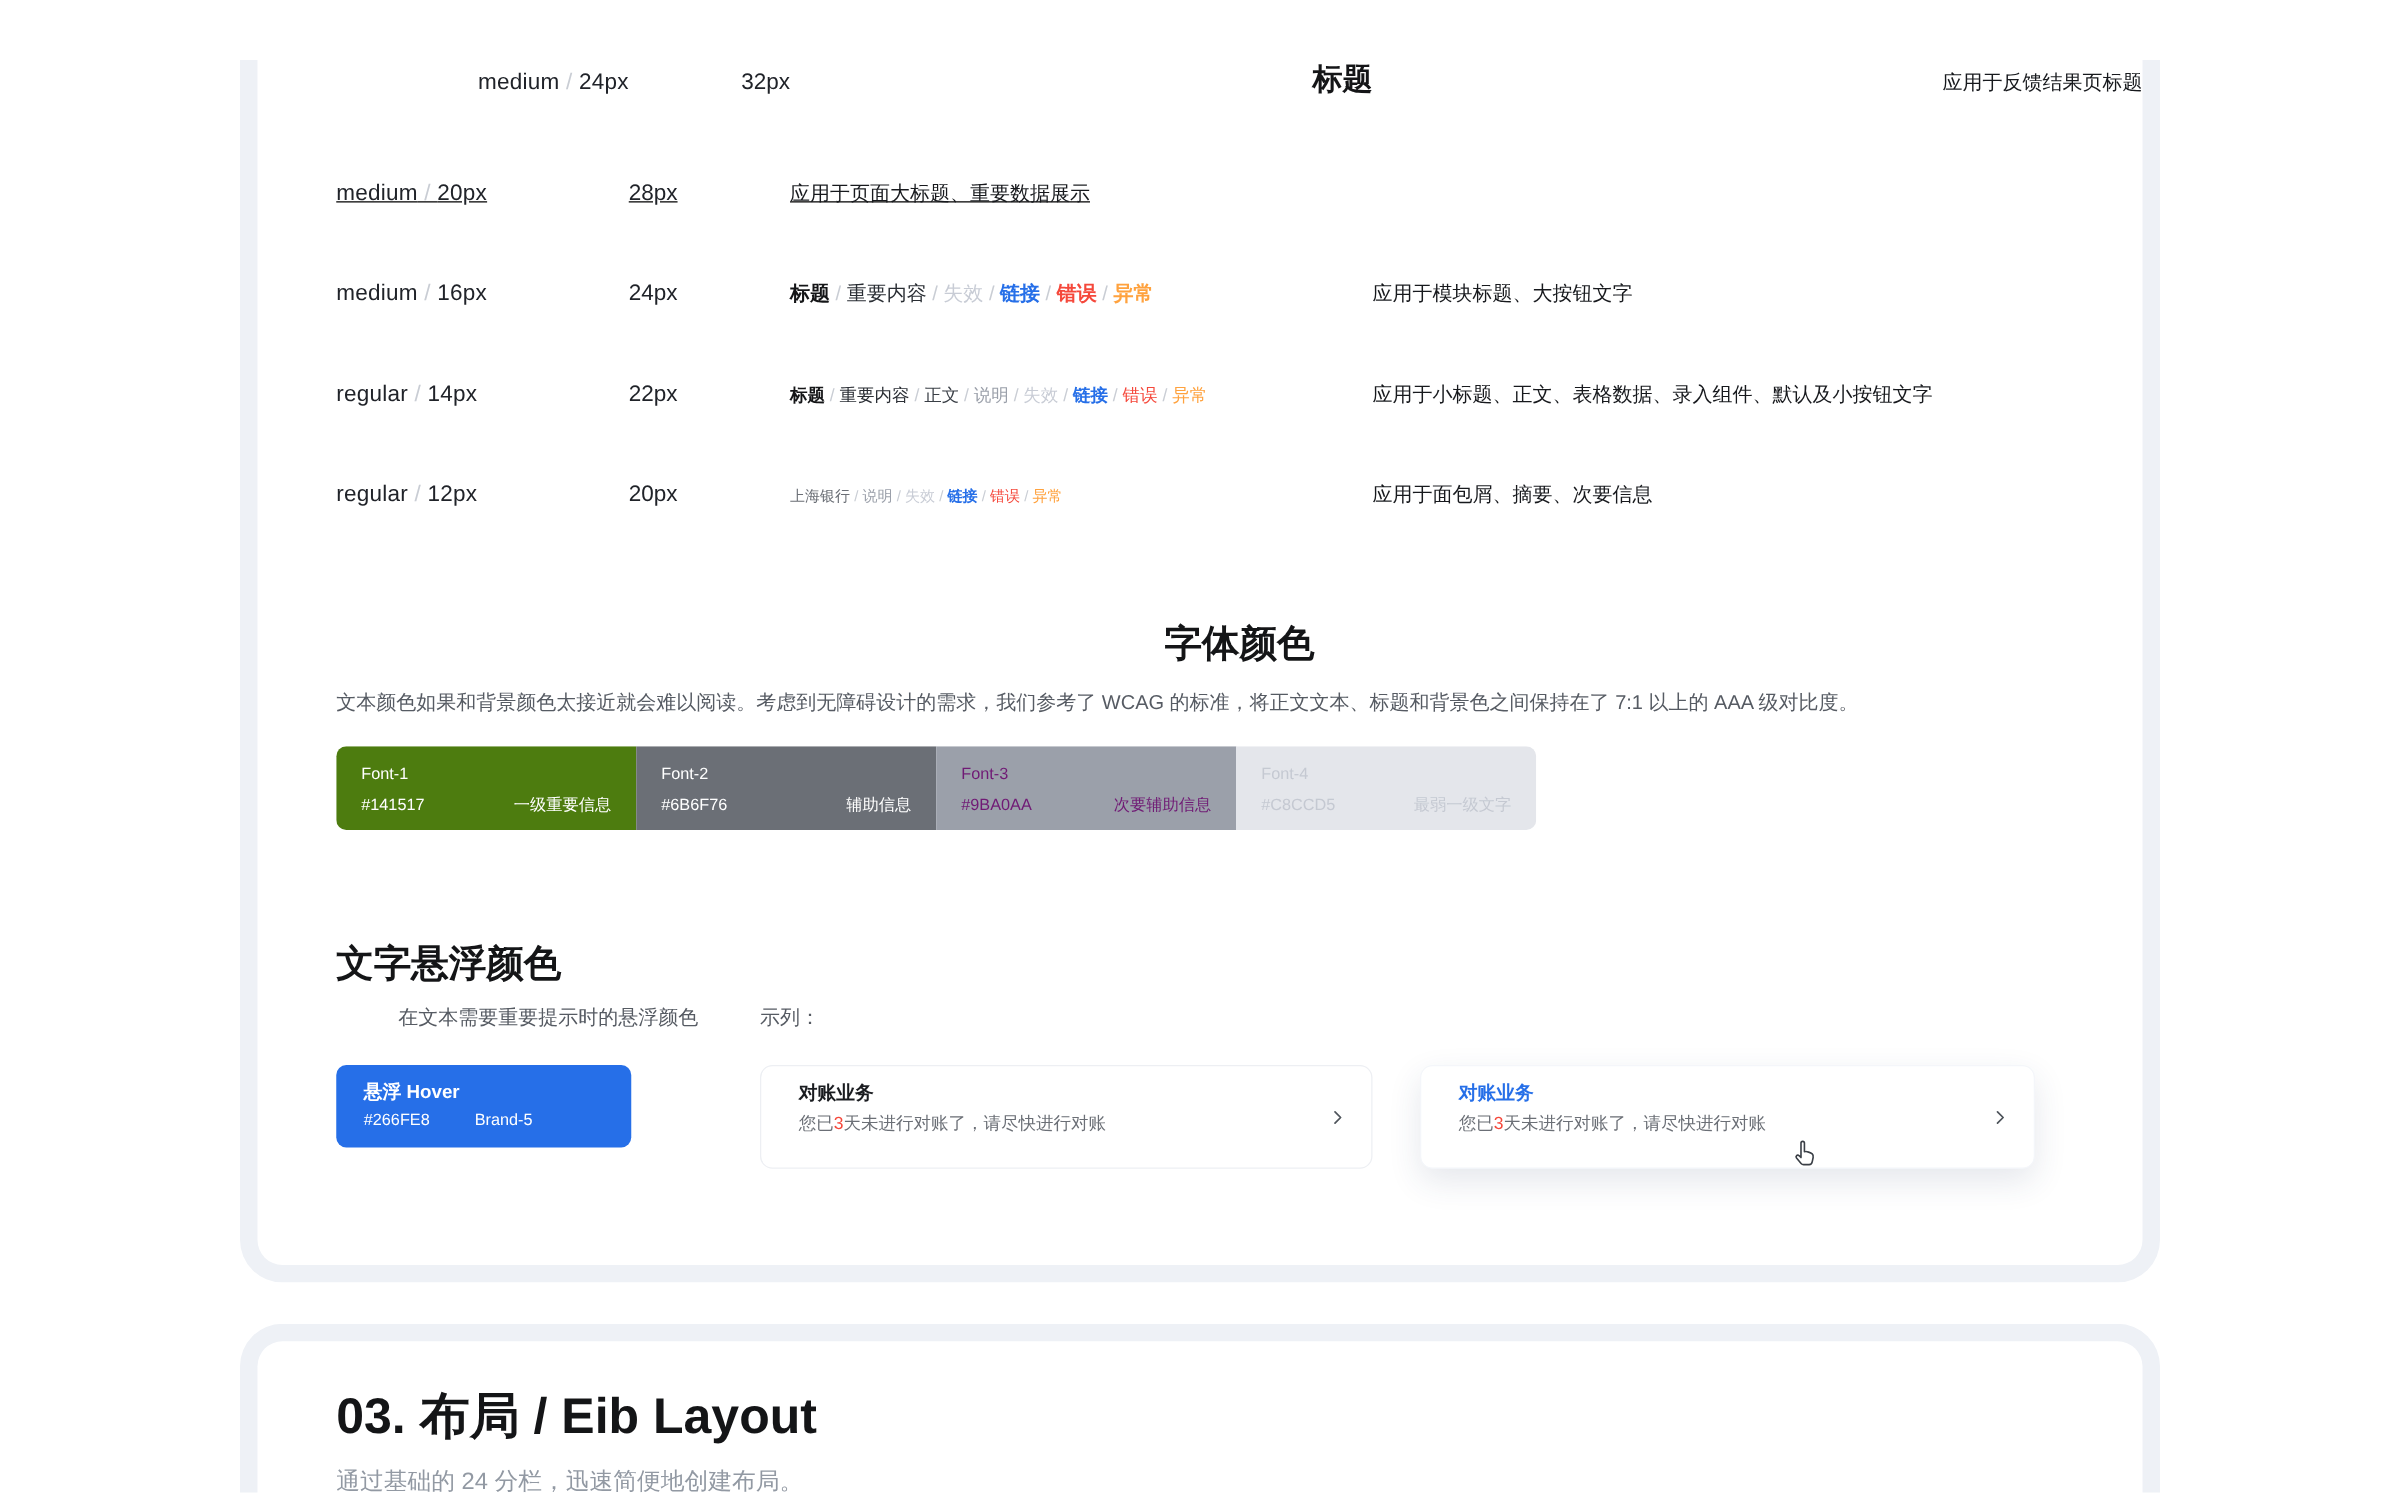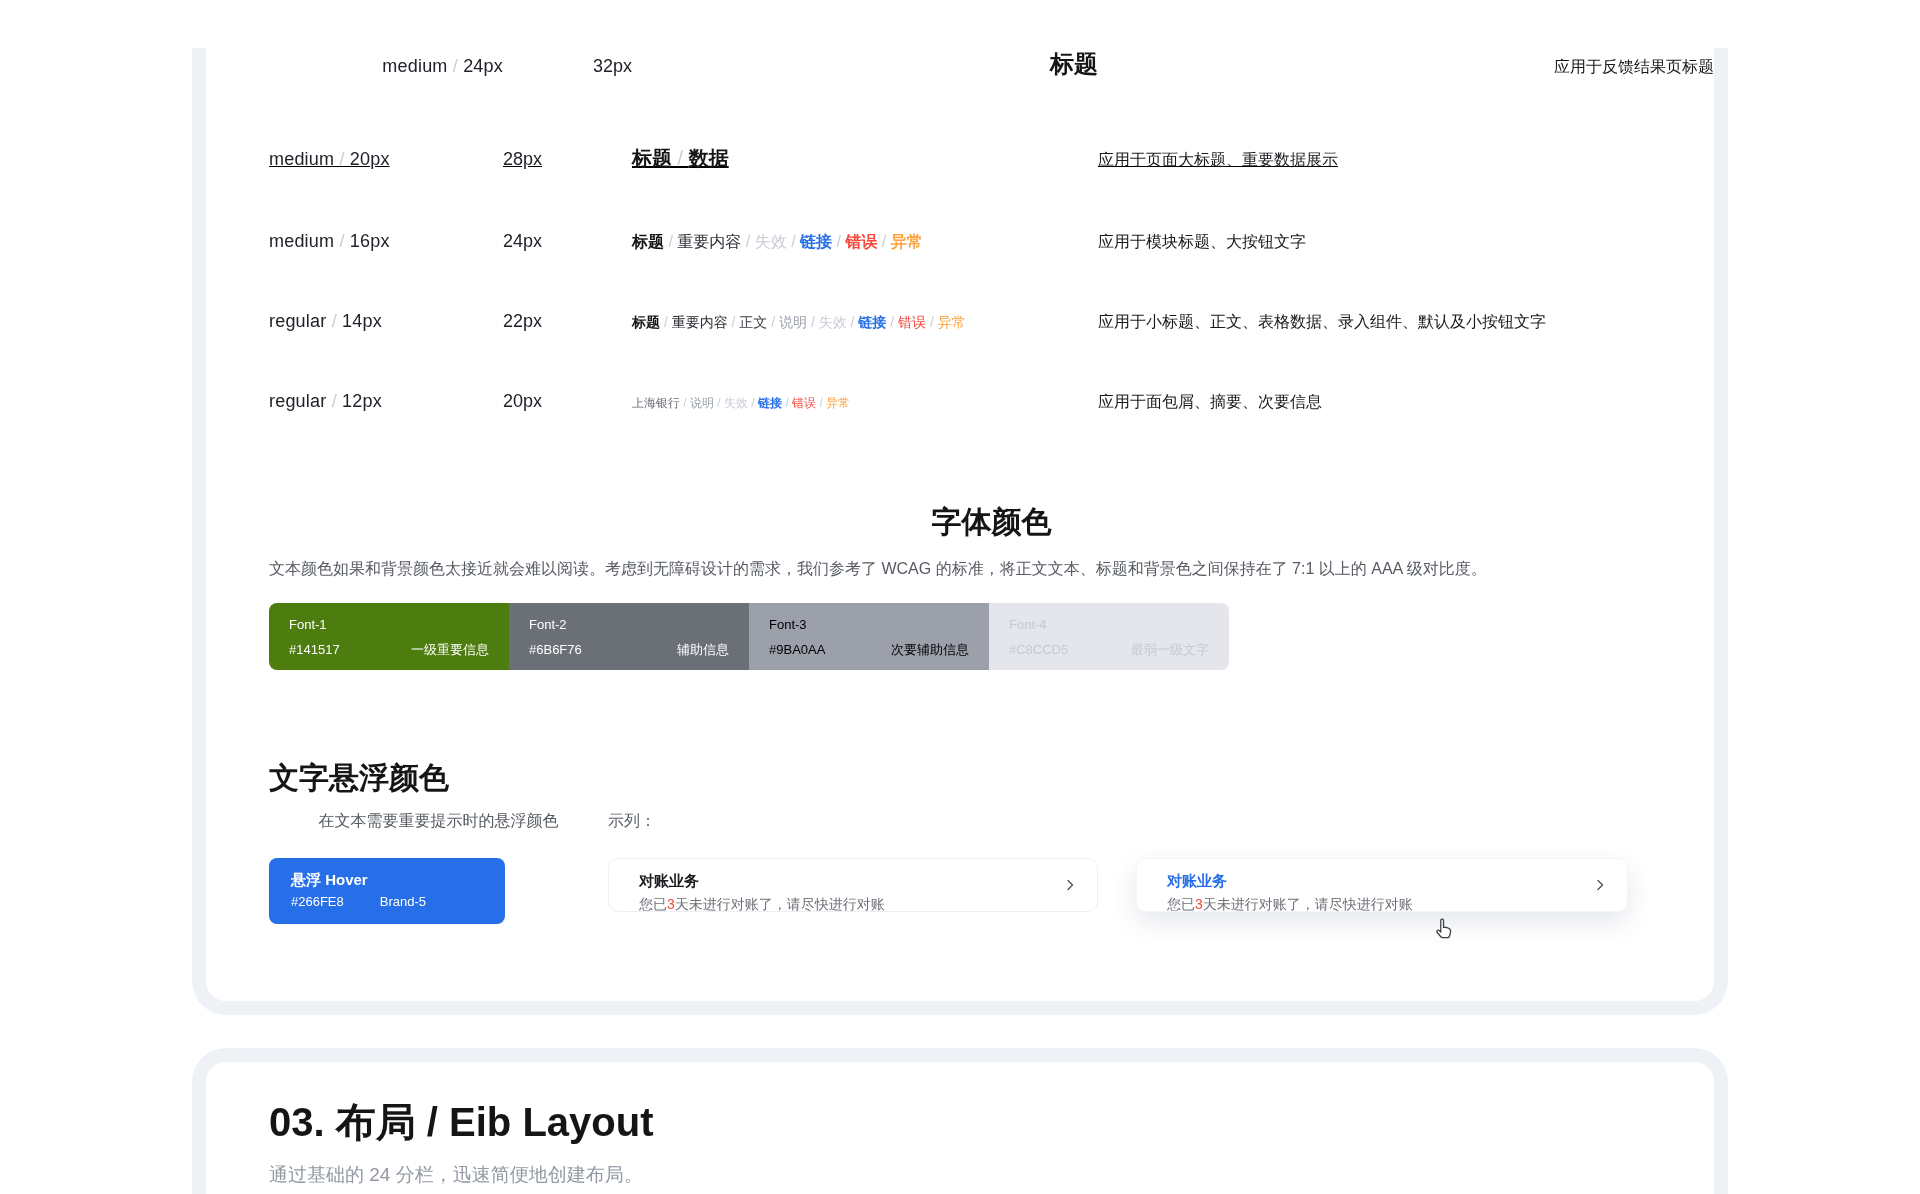--- a/index.html
+++ b/index.html
@@ -51,21 +51,21 @@
   .hover-desc-row { display:flex; margin-top:10px;text-align:center; }
   #hover-desc { width:339px; }
   #example-label { margin-left:0; }
   .hover-examples { display:flex; margin-top:25px; align-items:flex-start; }
 
   .hover-swatch { width:236px; height:66px; border-radius:8px; padding:11px 0 0 22px; }
   .hover-swatch .hs-title { font-size:15px; font-weight:700; line-height:21px; }
   .hover-swatch .hs-row { display:flex; margin-top:4px; font-size:13px; }
   .hover-swatch .hs-token { margin-left:36px; }
 
-  .demo-card { position:relative; height:54px; background:#fff; border-radius:10px;
+  .demo-card { position:relative; height:83px; background:#fff; border-radius:10px;
                padding:11px 0 0 30px; cursor:pointer; }
   .demo-card.default { width:490px; margin-left:103px; border:1px solid #EDEFF3; }
   .demo-card.hovered { width:492px; margin-left:38px; border:1px solid #F4F6FA;
                        box-shadow:0 10px 26px rgba(40,60,95,.12); }
   .dc-title { font-size:15px; font-weight:700; line-height:21px; color:#1A1C20; }
   .demo-card.hovered .dc-title { color:#266FE8; }
   .dc-desc { margin-top:3px; font-size:14px; color:#6B6F76; line-height:20px; }
   .chevron { position:absolute; right:20px; top:50%; transform:translateY(-50%);
              width:14px; height:14px; }
   .hand-cursor { position:absolute; left:296px; top:58px; width:22px; height:24px; }
@@ -83,21 +83,20 @@
     <div class="typo-row r1">
       <div class="col-spec"><span>medium</span><span class="sep"> / </span><span>24px</span></div>
       <div class="col-line">32px</div>
       <div class="specimen" style="font-size: 24px;"><span style="color: rgb(20, 21, 23); font-weight: 700;">标题</span></div>
       <div class="col-usage">应用于反馈结果页标题</div>
     </div>
 
     <div class="typo-row r2">
       <div class="col-spec"><span>medium</span><span class="sep"> / </span><span>20px</span></div>
       <div class="col-line">28px</div>
-      <div class="specimen" style="font-size: 20px;"><span style="color: rgb(20, 21, 23); font-weight: 700;">标题</span><span class="sep"> / </span><span style="color: rgb(20, 21, 23); font-weight: 700;">数据</span></div>
       <div class="col-usage">应用于页面大标题、重要数据展示</div>
     </div>
 
     <div class="typo-row r3">
       <div class="col-spec"><span>medium</span><span class="sep"> / </span><span>16px</span></div>
       <div class="col-line">24px</div>
       <div class="specimen" style="font-size: 16px;"><span style="color: rgb(20, 21, 23); font-weight: 700;">标题</span><span class="sep"> / </span><span style="color: rgb(42, 46, 52); font-weight: 400;">重要内容</span><span class="sep"> / </span><span style="color: rgb(200, 204, 213); font-weight: 400;">失效</span><span class="sep"> / </span><span style="color: rgb(38, 111, 232); font-weight: 700;">链接</span><span class="sep"> / </span><span style="color: rgb(245, 72, 59); font-weight: 700;">错误</span><span class="sep"> / </span><span style="color: rgb(255, 162, 62); font-weight: 700;">异常</span></div>
       <div class="col-usage">应用于模块标题、大按钮文字</div>
     </div>
 
@@ -129,21 +128,21 @@
     </div>
 
     <div class="swatch" style="background: rgb(107, 111, 118); color: rgb(255, 255, 255);">
       <div class="sw-name">Font-2</div>
       <div class="sw-bottom">
         <span class="sw-hex">#6B6F76</span>
         <span class="sw-label">辅助信息</span>
       </div>
     </div>
 
-    <div class="swatch" style="background: rgb(155, 160, 170); color: #000000;">
+    <div class="swatch" style="background: rgb(155, 160, 170); color: #701a75;">
       <div class="sw-name">Font-3</div>
       <div class="sw-bottom">
         <span class="sw-hex">#9BA0AA</span>
         <span class="sw-label">次要辅助信息</span>
       </div>
     </div>
 
     <div class="swatch" style="background: rgb(228, 230, 235); color: rgb(197, 201, 210);">
       <div class="sw-name">Font-4</div>
       <div class="sw-bottom">

